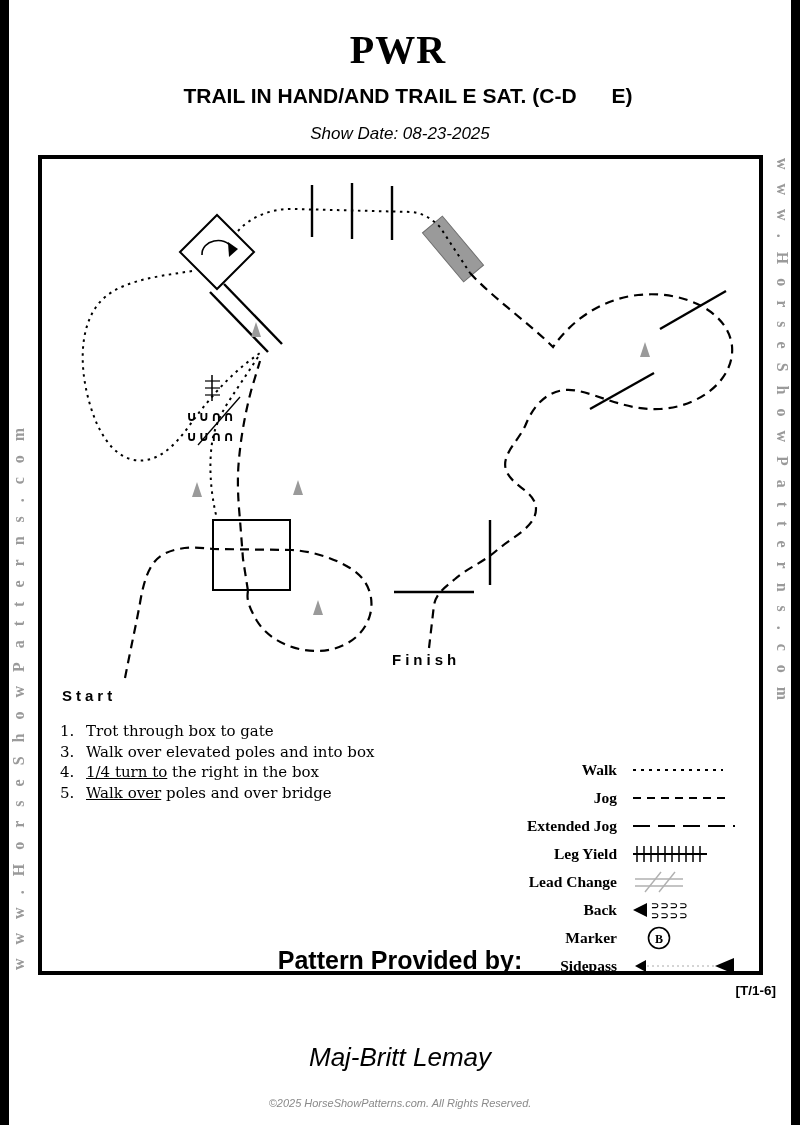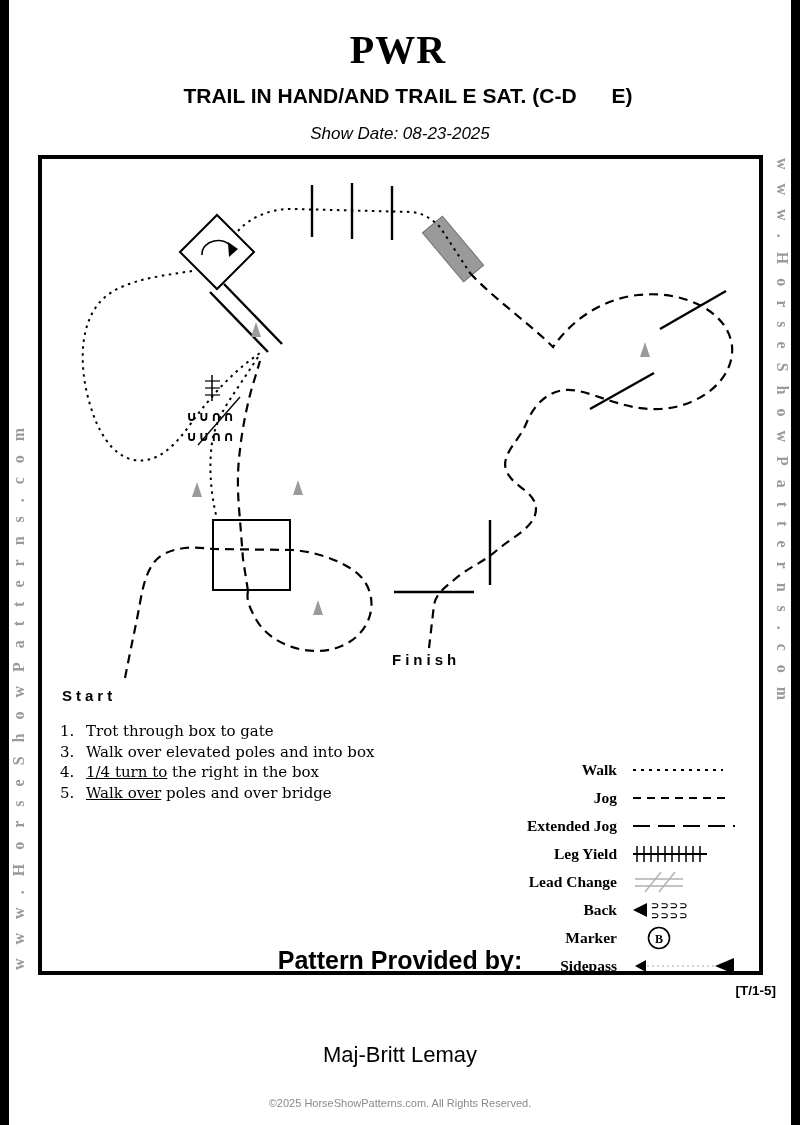--- a/index.html
+++ b/index.html
@@ -42,23 +42,23 @@
   .jog  { fill:none; stroke:#000; stroke-width:2.2; stroke-dasharray:9 6; }
   .obstacle { fill:none; stroke:#000; stroke-width:2; }
   .poleline { stroke:#000; stroke-width:2.4; }
   .cups { font-family:"DejaVu Sans", sans-serif; font-weight:bold; font-size:14px; letter-spacing:1px; fill:#000; }
   .backcups { font-family:"DejaVu Sans", sans-serif; font-weight:bold; font-size:10px; letter-spacing:1px; fill:#000; }
   .course-label { font-family:"Liberation Sans", sans-serif; font-weight:bold; font-size:15px; letter-spacing:4px; fill:#000; }
 
   .footer-code { position:absolute; right:24px; top:983px; font-weight:bold; font-size:13.5px; }
   .provided-by { position:absolute; top:946px; left:0; right:0; text-align:center; font-weight:bold; font-size:25px; }
   .provider { position:absolute; top:1042px; left:0; right:0; text-align:center;
-              font-size:22px; }
+              font-style:italic; font-size:26px; }
   .copyright { position:absolute; top:1097px; left:0; right:0; text-align:center;
-               font-size:11px; color:#8a8a8a; }
+               font-size:11px; color:#8a8a8a; font-style:italic; }
 </style>
 </head>
 <body>
 
 <div class="edge-bar edge-left"></div>
 <div class="edge-bar edge-right"></div>
 
 <div class="title">PWR</div>
 <div class="subtitle">TRAIL IN HAND/AND TRAIL E SAT. (C-D      E)</div>
 <div class="show-date">Show Date: 08-23-2025</div>
@@ -208,16 +208,16 @@
       <svg class="legend-symbol" viewBox="0 0 112 24">
         <polygon points="4,12 15,6 15,18" fill="#000"></polygon>
         <line x1="16" y1="12" x2="86" y2="12" stroke="#aaaaaa" stroke-width="1" stroke-dasharray="2 3"></line>
         <polygon points="84,12 103,4 103,20" fill="#000"></polygon>
       </svg>
     </div>
   </div>
 
 </div>
 
-<div class="footer-code">[T/1-5]</div>
+<div class="footer-code">[T/1-6]</div>
 <div class="provided-by">Pattern Provided by:</div>
 <div class="provider">Maj-Britt Lemay</div>
 <div class="copyright">©2025 HorseShowPatterns.com. All Rights Reserved.</div>
 
 </body></html>

